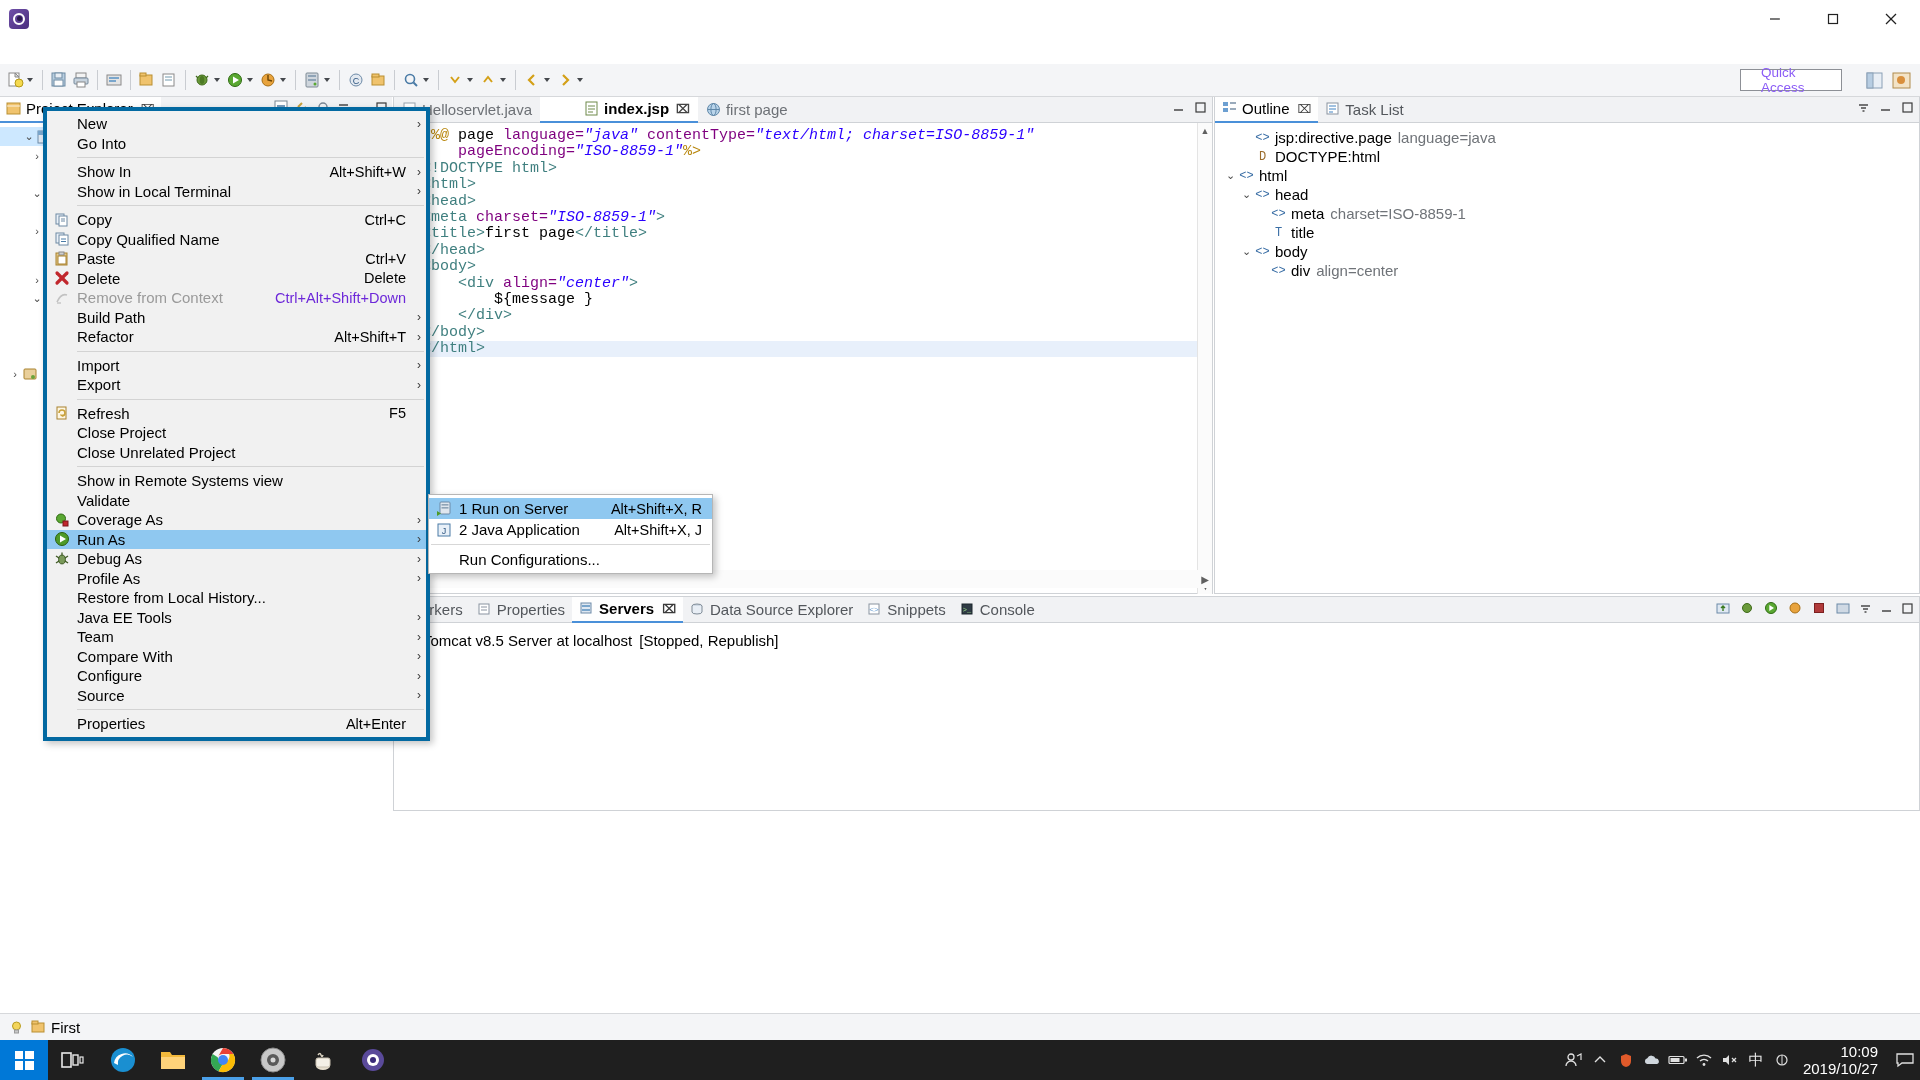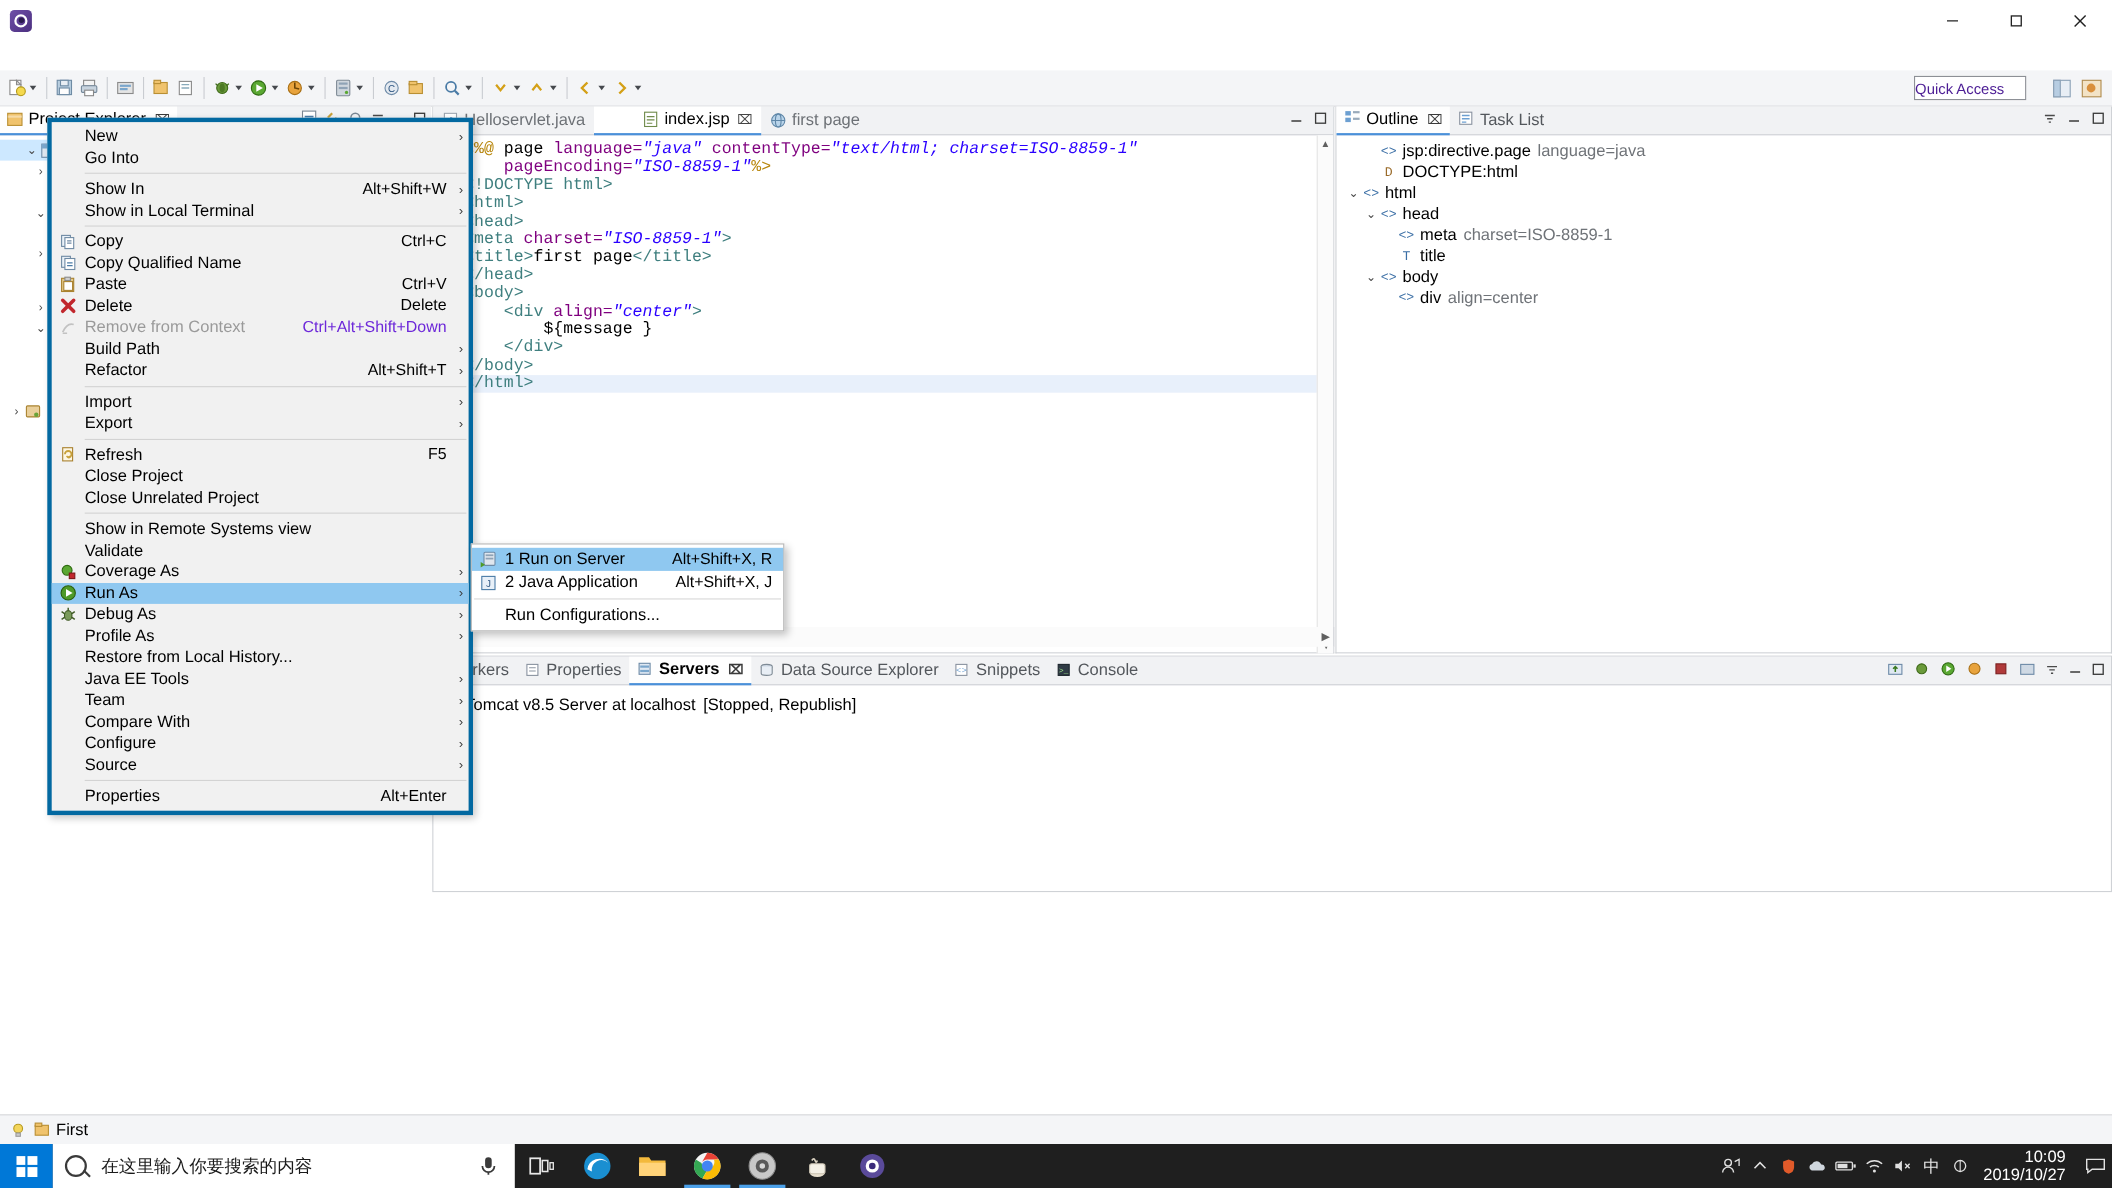--- a/index.html
+++ b/index.html
@@ -66,21 +66,21 @@
   }
   .tb-caret {
     width: 0; height: 0; margin-left: 3px; margin-right: 2px;
     border-left: 3.5px solid transparent; border-right: 3.5px solid transparent;
     border-top: 4px solid #45484d;
   }
   .quick-access {
     position: absolute; right: 78px; top: 5px;
     width: 102px; height: 22px;
     border: 1px solid #8d9096; background: #ffffff;
-    font-size: 13.5px; color: #4c1d95; padding: 2px 0;
+    font-size: 13.5px; color: #8b5cf6; padding: 2px 20px;
     display: flex; align-items: center;
   }
   .persp-btns {
     position: absolute; right: 6px; top: 5px; display: flex; gap: 3px;
   }
   .persp-b { width: 24px; height: 23px; position: relative; }
 
   
   .pe-panel {
     position: absolute; left: 0; top: 97px; width: 392px; height: 916px;
@@ -123,21 +123,21 @@
   .ed-tabbar {
     height: 26px; background: #f1f2f4;
     border-bottom: 1px solid #cfd2d6; display: flex; align-items: center;
     position: relative;
   }
   .ed-tab {
     display: flex; align-items: center; gap: 5px; height: 26px; padding: 0 8px;
     font-size: 15px; color: #6d7176;
   }
   .ed-tab.active {
-    background: #ffffff; color: #000; font-weight: normal;
+    background: #ffffff; color: #000; font-weight: bold;
     border-bottom: 2px solid #4a90d9;
     padding-left: 44px;
   }
   .ed-tabicon { width: 15px; height: 15px; position: relative; flex: none; }
   .ed-tabclose { font-size: 12px; color: #444; margin-left: 2px; }
   .ed-minmax {
     position: absolute; right: 5px; top: 4px; display: flex; gap: 9px;
   }
   .code-wrap { display: flex; height: 471px; position: relative; }
   .gutter {
@@ -1169,33 +1169,20 @@
 
   <div class="taskbar">
     <div class="start-btn">
       <span class="win-logo">
           <span></span>
           <span></span>
           <span></span>
           <span></span>
         </span>
     </div>
-    <div class="search-box">
-      <span class="search-ring">
-        <span style="position:absolute;width:2px;height:8px;background:#3a3a3a;right:-3px;bottom:-3px;transform:rotate(-45deg);"></span>
-      </span>
-      <span class="search-ph">在这里输入你要搜索的内容</span>
-      <span class="mic-ico">
-        <svg width="20" height="22" viewBox="0 0 20 22">
-            <rect x="7" y="3" width="6" height="10" rx="3" fill="#3a3a3a"></rect>
-            <path d="M4.5 11 A5.5 5.5 0 0 0 15.5 11" fill="none" stroke="#3a3a3a" stroke-width="1.6"></path>
-            <line x1="10" y1="16.5" x2="10" y2="19" stroke="#3a3a3a" stroke-width="1.6"></line>
-          </svg>
-      </span>
-    </div>
     <div class="tb-apps">
       <div class="tb-app">
         <svg width="24" height="22" viewBox="0 0 24 22">
             <rect x="1" y="4" width="9" height="14" fill="none" stroke="#e8e8e8" stroke-width="1.6"></rect>
             <rect x="12" y="6" width="5" height="10" fill="none" stroke="#e8e8e8" stroke-width="1.4"></rect>
             <rect x="19" y="8" width="3" height="6" fill="none" stroke="#e8e8e8" stroke-width="1.2"></rect>
           </svg>
       </div>
       <div class="tb-app">
         <svg width="28" height="28" viewBox="0 0 28 28">

